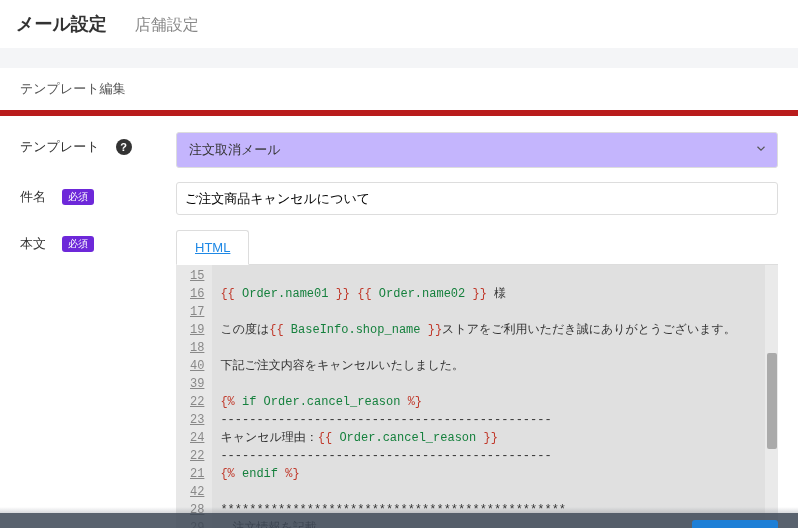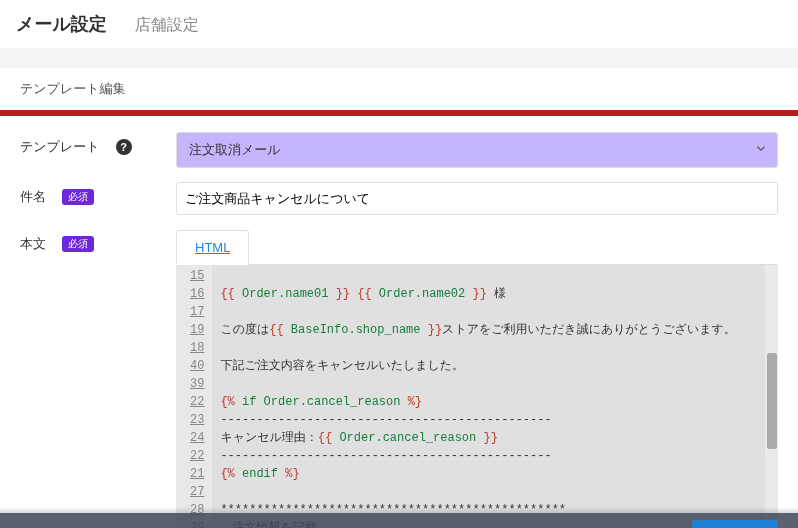--- a/index.html
+++ b/index.html
@@ -95,21 +95,21 @@
               <div>17</div>
               <div>19</div>
               <div>18</div>
               <div>40</div>
               <div>39</div>
               <div>22</div>
               <div>23</div>
               <div>24</div>
               <div>22</div>
               <div>21</div>
-              <div>27</div>
+              <div>42</div>
               <div>28</div>
               <div>29</div>
             </div>
           <div class="code" id="code"><div class="ln">&nbsp;</div><div class="ln"><span class="tok-tag">{{ </span><span class="tok-var">Order.name01</span><span class="tok-tag"> }}</span><span> </span><span class="tok-tag">{{ </span><span class="tok-var">Order.name02</span><span class="tok-tag"> }}</span><span> 様</span></div><div class="ln">&nbsp;</div><div class="ln"><span>この度は</span><span class="tok-tag">{{ </span><span class="tok-var">BaseInfo.shop_name</span><span class="tok-tag"> }}</span><span>ストアをご利用いただき誠にありがとうございます。</span></div><div class="ln">&nbsp;</div><div class="ln"><span>下記ご注文内容をキャンセルいたしました。</span></div><div class="ln">&nbsp;</div><div class="ln"><span class="tok-tag">{% </span><span class="tok-var">if Order.cancel_reason</span><span class="tok-tag"> %}</span></div><div class="ln"><span>----------------------------------------------</span></div><div class="ln"><span>キャンセル理由：</span><span class="tok-tag">{{ </span><span class="tok-var">Order.cancel_reason</span><span class="tok-tag"> }}</span></div><div class="ln"><span>----------------------------------------------</span></div><div class="ln"><span class="tok-tag">{% </span><span class="tok-var">endif</span><span class="tok-tag"> %}</span></div><div class="ln">&nbsp;</div><div class="ln"><span>************************************************</span></div><div class="ln"><span>　注文情報を記載</span></div></div>
         </div>
         <div class="scrollbar">
           <div class="thumb"></div>
         </div>
       </div>
     </div>

